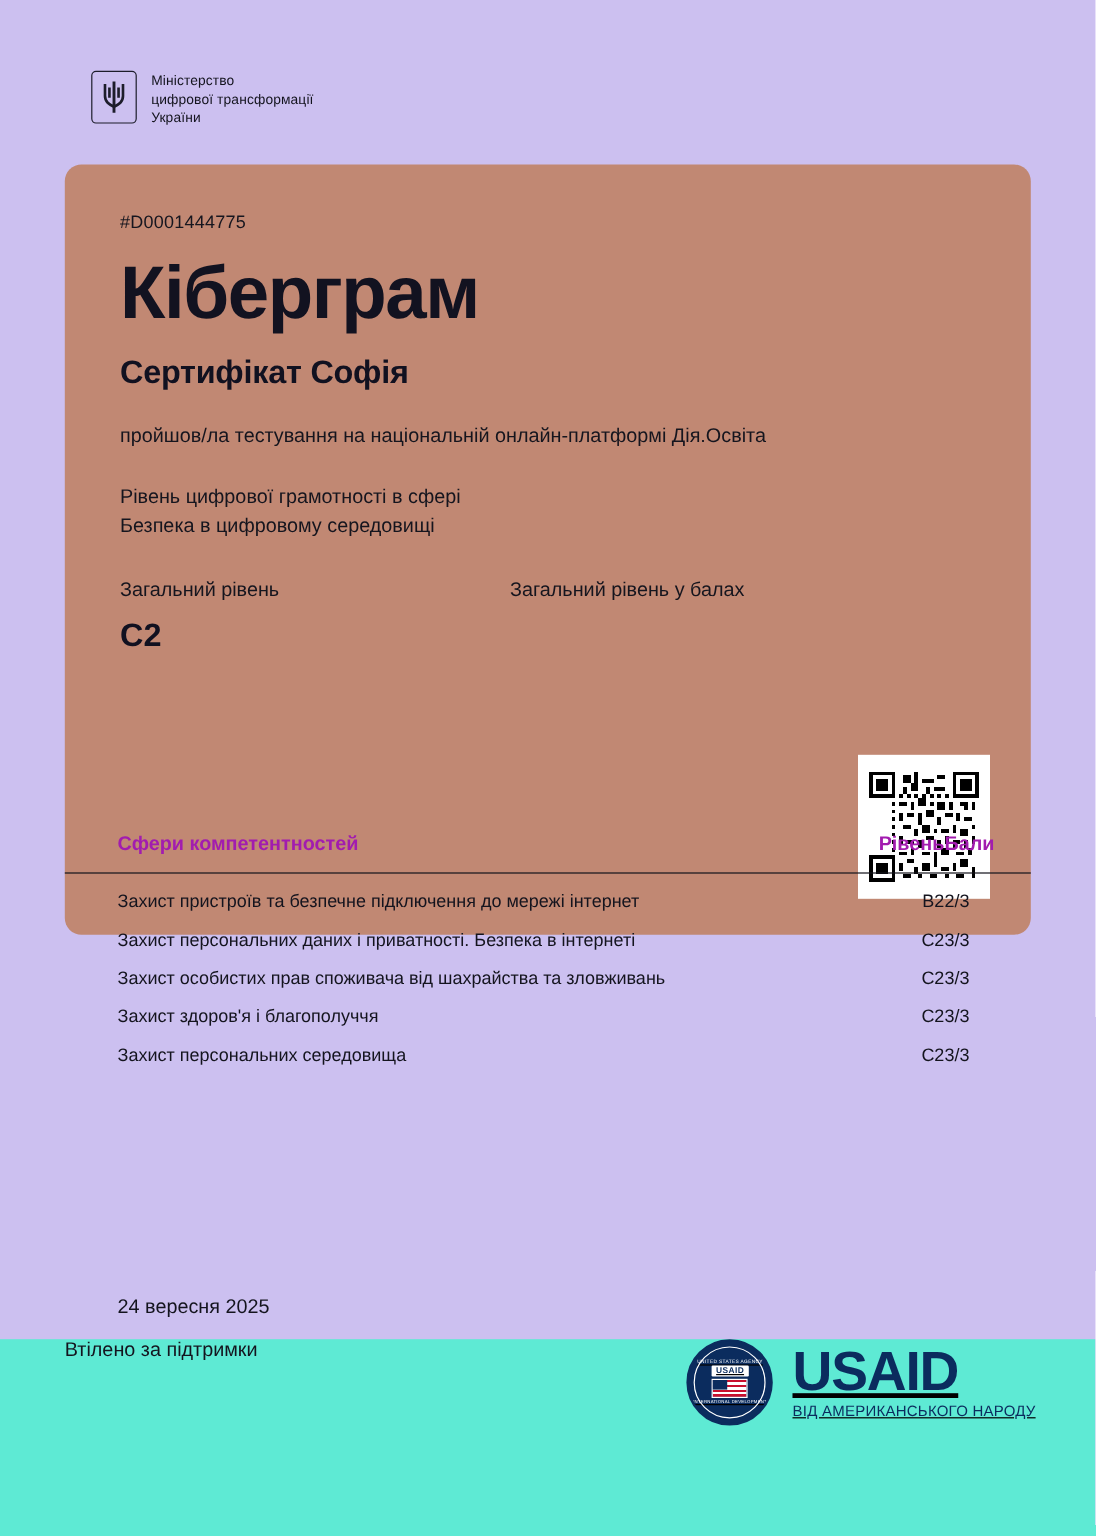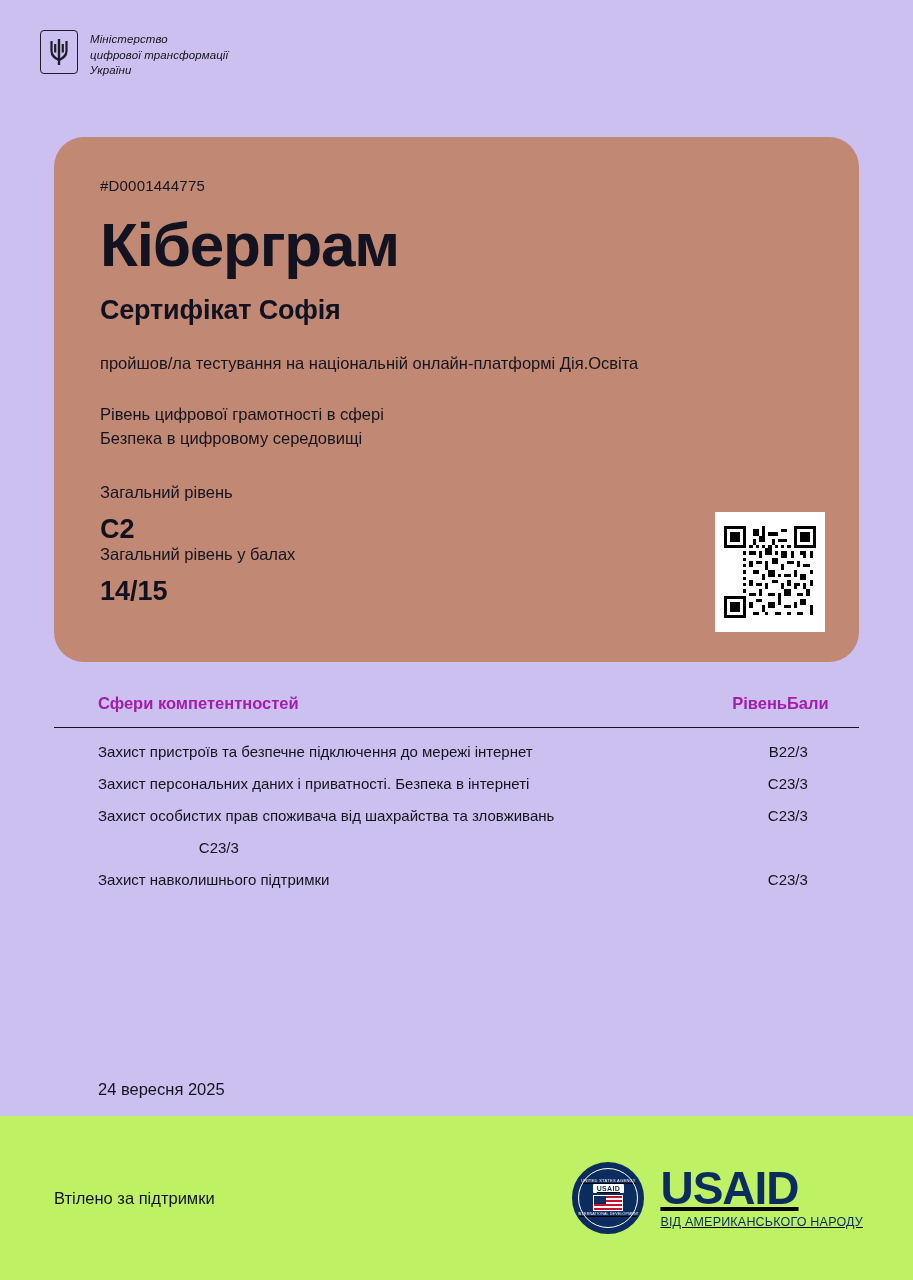--- a/index.html
+++ b/index.html
@@ -15,25 +15,24 @@
     height: 1280px;
     background: #ccc0f0;
     overflow: hidden;
   }
 
   
   .header {
     position: absolute;
     top: 0; left: 0; right: 0;
     height: 108px;
-    padding: 30px 54px 0 40px;
-    display: flex;
-    align-items: flex-start;
+    padding: 30px 54px 0 76px;
+    display: flex;
+    align-items: flex-end;
     justify-content: space-between;
-    font-style: italic;
   }
   .ministry {
     display: flex;
     align-items: flex-start;
     gap: 12px;
   }
   .tryzub-box {
     width: 38px; height: 44px;
     border: 1.5px solid #1d1d2b;
     border-radius: 4px;
@@ -71,23 +70,23 @@
     color: #11111b;
     letter-spacing: -0.6px;
   }
 
   
   .card {
     position: absolute;
     top: 137px;
     left: 54px;
     width: 805px;
-    height: 525px;
+    height: 642px;
     background: #c18873;
-    border-radius: 30px;
+    border-radius: 14px;
     padding: 40px 46px 0 46px;
   }
   .doc-id {
     font-size: 15px;
     color: #16161f;
     letter-spacing: .2px;
   }
   .cert-title {
     margin-top: 18px;
     font-size: 62px;
@@ -115,21 +114,20 @@
   }
   .level-desc {
     margin-top: 30px;
     font-size: 16.5px;
     color: #15151e;
     line-height: 1.45;
   }
   .scores {
     margin-top: 32px;
     display: flex;
-    flex-direction: column;
   }
   .score-block.first { width: 325px; }
   .score-label {
     font-size: 16.5px;
     color: #15151e;
   }
   .score-value {
     margin-top: 12px;
     font-size: 27px;
     font-weight: bold;
@@ -182,23 +180,23 @@
     font-size: 16.5px;
     color: #14141e;
   }
 
   
   .footer {
     position: absolute;
     left: 0; right: 0;
     top: 1116px;
     height: 164px;
-    background: #bef264;
-    display: flex;
-    align-items: center;
+    background: #5eead4;
+    display: flex;
+    align-items: flex-start;
     justify-content: space-between;
     padding: 0 50px 0 54px;
   }
   .footer-text {
     font-size: 16.5px;
     color: #14141e;
   }
   .usaid {
     display: flex;
     align-items: center;
@@ -319,21 +317,20 @@
       <div>Безпека в цифровому середовищі</div>
     </div>
 
     <div class="scores">
       <div class="score-block first">
         <div class="score-label">Загальний рівень</div>
         <div class="score-value">C2</div>
       </div>
       <div class="score-block">
         <div class="score-label">Загальний рівень у балах</div>
-        <div class="score-value">14/15</div>
       </div>
     </div>
 
     <div class="qr-wrap">
       <svg viewBox="0 0 29 29" shape-rendering="crispEdges" aria-hidden="true">
         <rect width="29" height="29" fill="#ffffff"></rect>
         <g fill="#000000">
 
           <rect x="0" y="0" width="7" height="1"></rect>
             <rect x="0" y="6" width="7" height="1"></rect>
@@ -454,25 +451,26 @@
       <div class="col-name">Захист персональних даних і приватності. Безпека в інтернеті</div>
       <div class="col-level">C2</div>
       <div class="col-score">3/3</div>
     </div>
     <div class="table-row">
       <div class="col-name">Захист особистих прав споживача від шахрайства та зловживань</div>
       <div class="col-level">C2</div>
       <div class="col-score">3/3</div>
     </div>
     <div class="table-row">
+      <div class="col-name">Захист здоров'я і благополуччя</div>
       <div class="col-level">C2</div>
       <div class="col-score">3/3</div>
     </div>
     <div class="table-row">
-      <div class="col-name">Захист навколишнього підтримки</div>
+      <div class="col-name">Захист персональних середовища</div>
       <div class="col-level">C2</div>
       <div class="col-score">3/3</div>
     </div>
   </div>
 
   <div class="date">24 вересня 2025</div>
 
   <div class="footer">
     <div class="footer-text">Втілено за підтримки</div>
     <div class="usaid">

